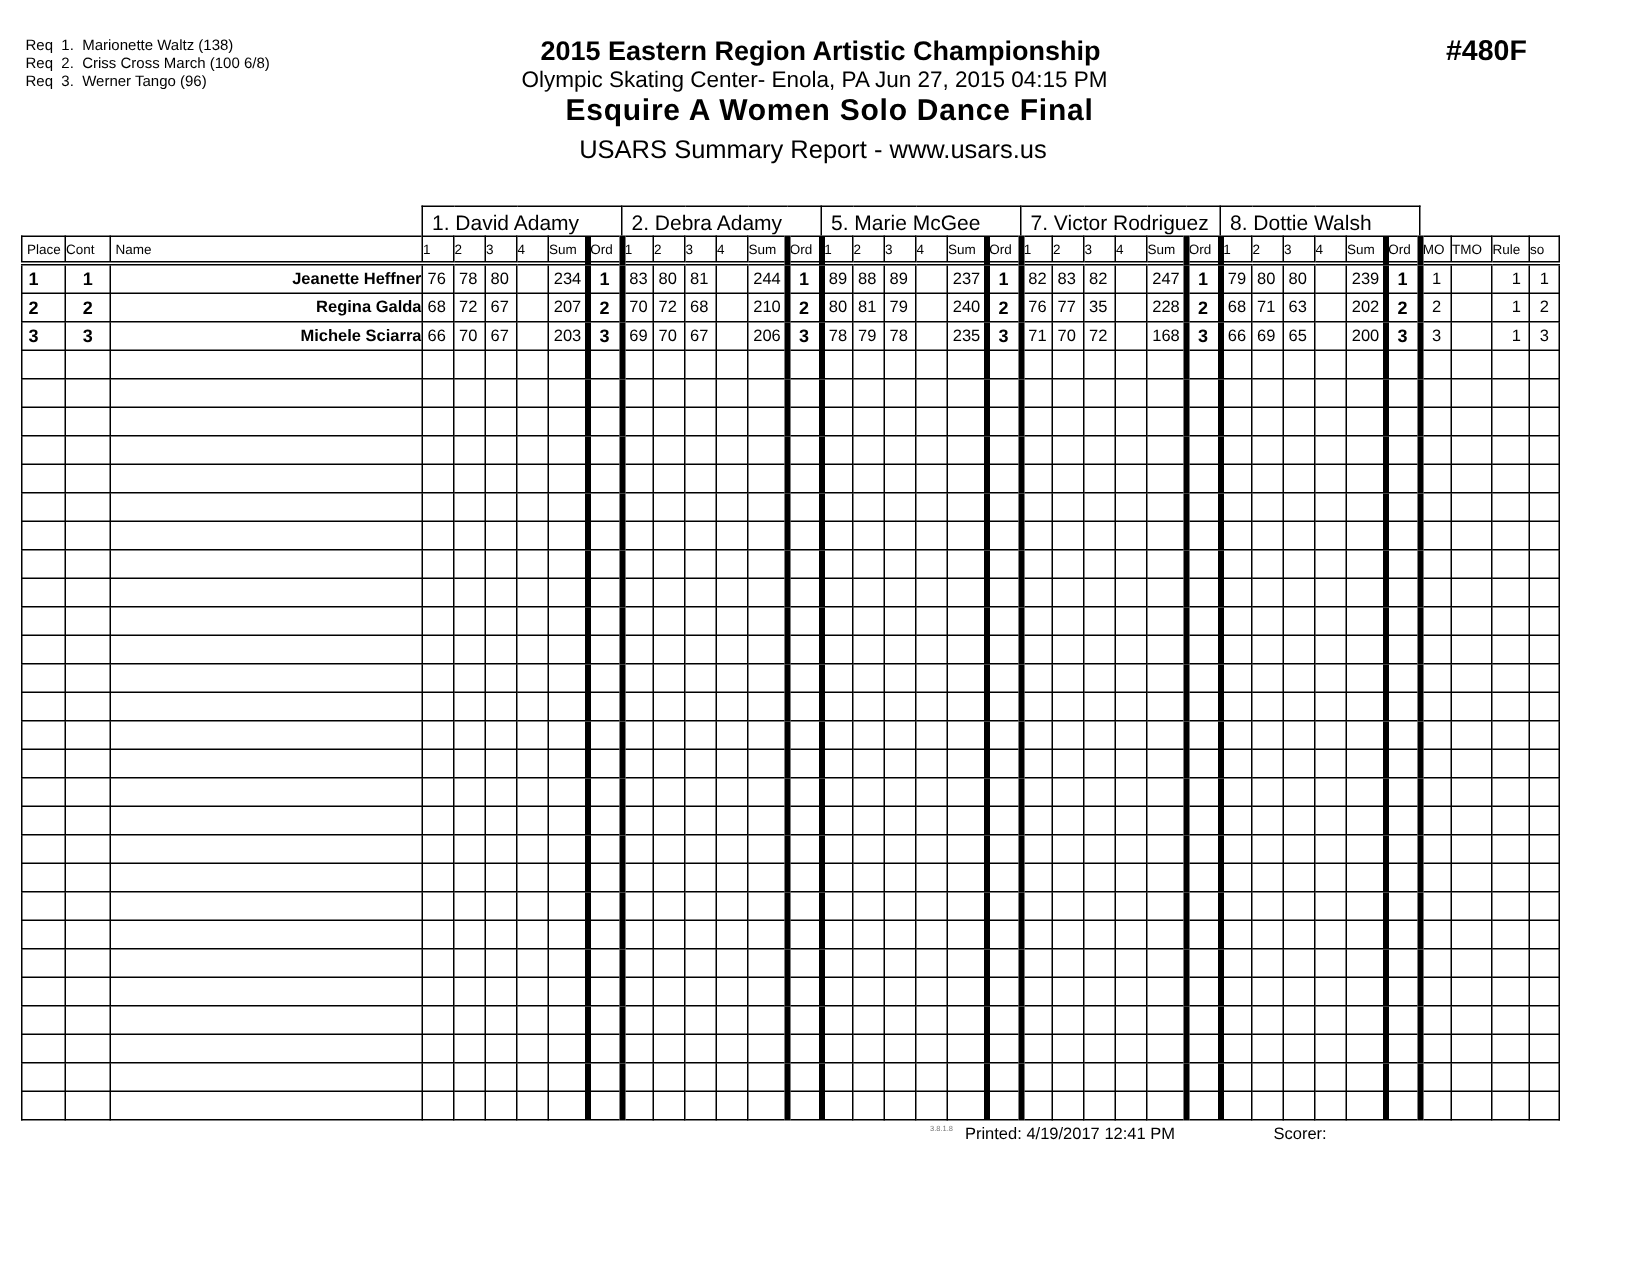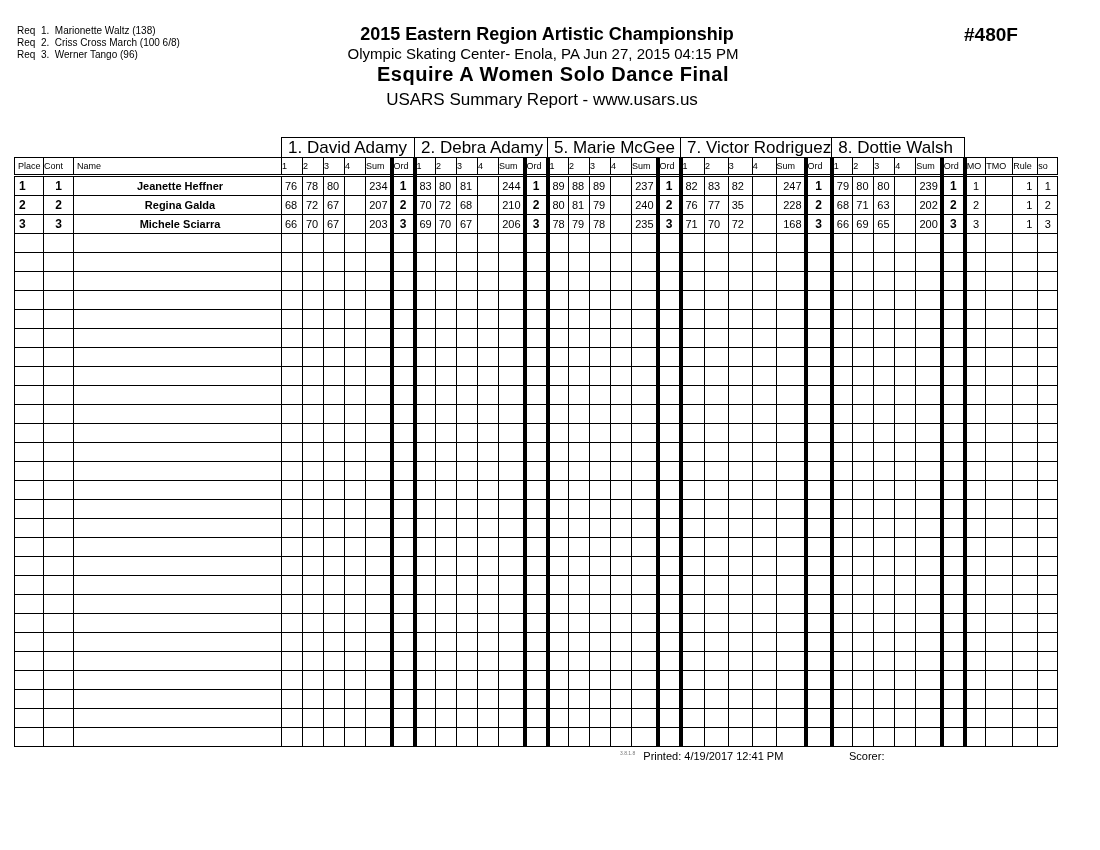--- a/index.html
+++ b/index.html
@@ -9,30 +9,30 @@
   .hdr { position:absolute; left:0; width:1100px; text-align:center; white-space:nowrap; }
   .t1 { top:24px; font-size:18px; font-weight:bold; left:-3px; }
   .t2 { top:45px; font-size:15px; left:-7px; }
   .t3 { top:63px; font-size:20px; font-weight:bold; letter-spacing:0.5px; left:3px; }
   .t4 { top:90px; font-size:17px; left:-8px; }
   .evt { position:absolute; left:964px; top:24px; font-size:19px; font-weight:bold; }
 
   table.grid { position:absolute; left:14px; top:137px; border-collapse:collapse; table-layout:fixed; font-size:10px; }
   table.grid td { border:1px solid #000; padding:0; height:18px; line-height:18px; text-align:right; overflow:hidden; white-space:nowrap; }
   table.grid td.blank { border:none; }
-  table.grid tr.judges td { height:19px; text-align:left; font-size:17px; padding-left:6px; border-bottom:none; }
+  table.grid tr.judges td { height:19px; text-align:left; font-size:14px; padding-left:6px; border-bottom:none; }
   table.grid tr.judges td.blank { border:none; }
   table.grid tr.colhdr td { text-align:left; font-size:9px; height:16px; line-height:16px; border-bottom:3px double #000; }
   table.grid tr.colhdr td.left { text-align:left; padding-left:3px; }
   table.grid td.ord { border-left:4px solid #000; font-weight:bold; text-align:center; font-size:12px; }
   table.grid tr.colhdr td.ord { font-weight:normal; font-size:9px; }
   table.grid td.after-ord { border-left:4px solid #000; }
   table.grid td.place { text-align:left; padding-left:4px; font-weight:bold; font-size:12px; }
   table.grid td.cont { text-align:center; font-weight:bold; font-size:12px; }
-  table.grid td.name { text-align:center; padding-left:5px; font-weight:bold; font-size:11px;margin-left:36px; }
+  table.grid td.name { text-align:right; padding-left:5px; font-weight:bold; font-size:11px;margin-left:36px; }
   table.grid td.num { font-size:11px; padding-right:2px; text-align:left; padding-left:3px; }
   table.grid td.sum { font-size:11px; padding-right:2px; }
   table.grid td.ctr { text-align:center; font-size:11px; }
   table.grid td.rt { text-align:right; padding-right:5px; font-size:11px; }
 
   .footer { position:absolute; top:750px; left:620px; font-size:11px; white-space:nowrap; }
   .footer .ver { font-size:5px; color:#777; vertical-align:top; margin-right:8px; }
   .footer .scorer { position:absolute; left:229px; top:0; }
 </style>
 </head>

